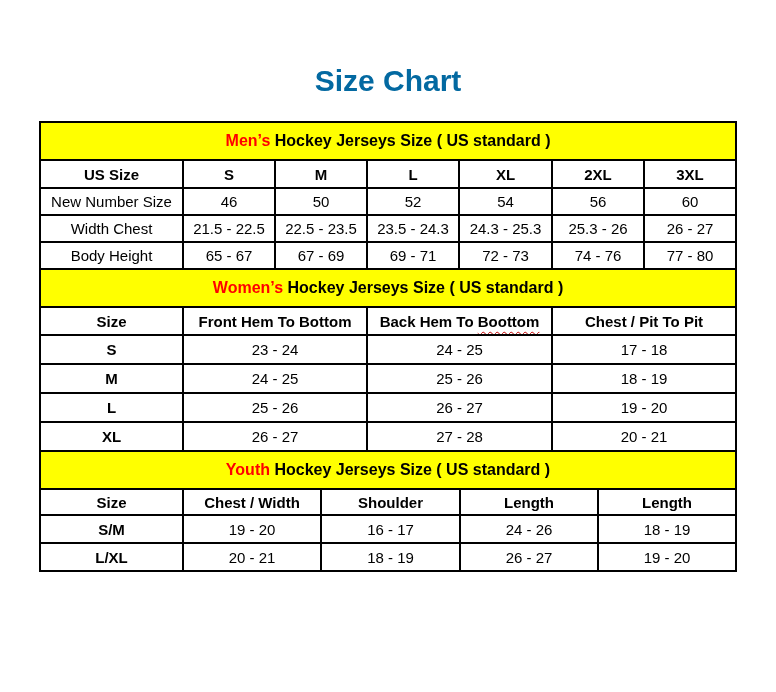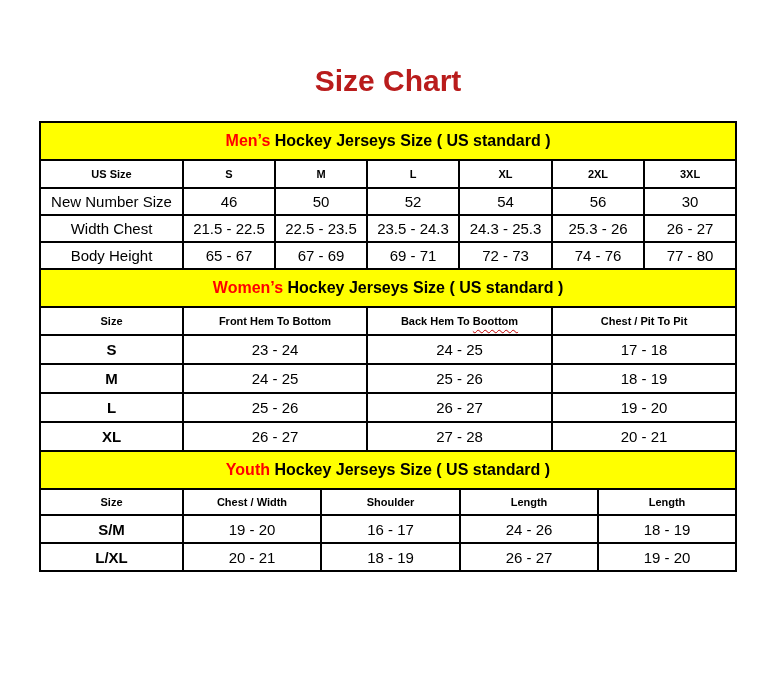--- a/index.html
+++ b/index.html
@@ -19,21 +19,21 @@
     width: 776px;
     height: 692px;
     background: #ffffff;
   }
   .page-title {
     padding-top: 62px;
     text-align: center;
     font-size: 30px;
     line-height: 38px;
     font-weight: bold;
-    color: #b91c1c;
+    color: #0369a1;
   }
   .tables {
     position: absolute;
     left: 39px;
     top: 121px;
     width: 696px;
   }
   table.size-table {
     border-collapse: collapse;
     table-layout: fixed;
@@ -54,21 +54,21 @@
   .band-row td {
     height: 36px;
     background: #FFFF00;
     font-size: 16px;
     font-weight: bold;
     margin-left: 41px;
   }
   .band-red { color: #FF0000; }
   .head-row th {
     height: 26px;
-    font-size: 11px;
+    font-size: 15px;
     font-weight: bold;
   }
   .youth .head-row th { height: 24px; }
   .data-row td {
     font-size: 15px;
     font-weight: normal;
   }
   .mens .data-row td   { height: 25px; }
   .womens .data-row td { height: 27px; }
   .youth .data-row td  { height: 26px; text-align: center; }
@@ -114,21 +114,21 @@
           <th>2XL</th>
           <th>3XL</th>
         </tr>
         <tr class="data-row">
           <td>New Number Size</td>
           <td>46</td>
           <td>50</td>
           <td>52</td>
           <td>54</td>
           <td>56</td>
-          <td>30</td>
+          <td>60</td>
         </tr>
         <tr class="data-row">
           <td>Width Chest</td>
           <td>21.5 - 22.5</td>
           <td>22.5 - 23.5</td>
           <td>23.5 - 24.3</td>
           <td>24.3 - 25.3</td>
           <td>25.3 - 26</td>
           <td>26 - 27</td>
         </tr>

